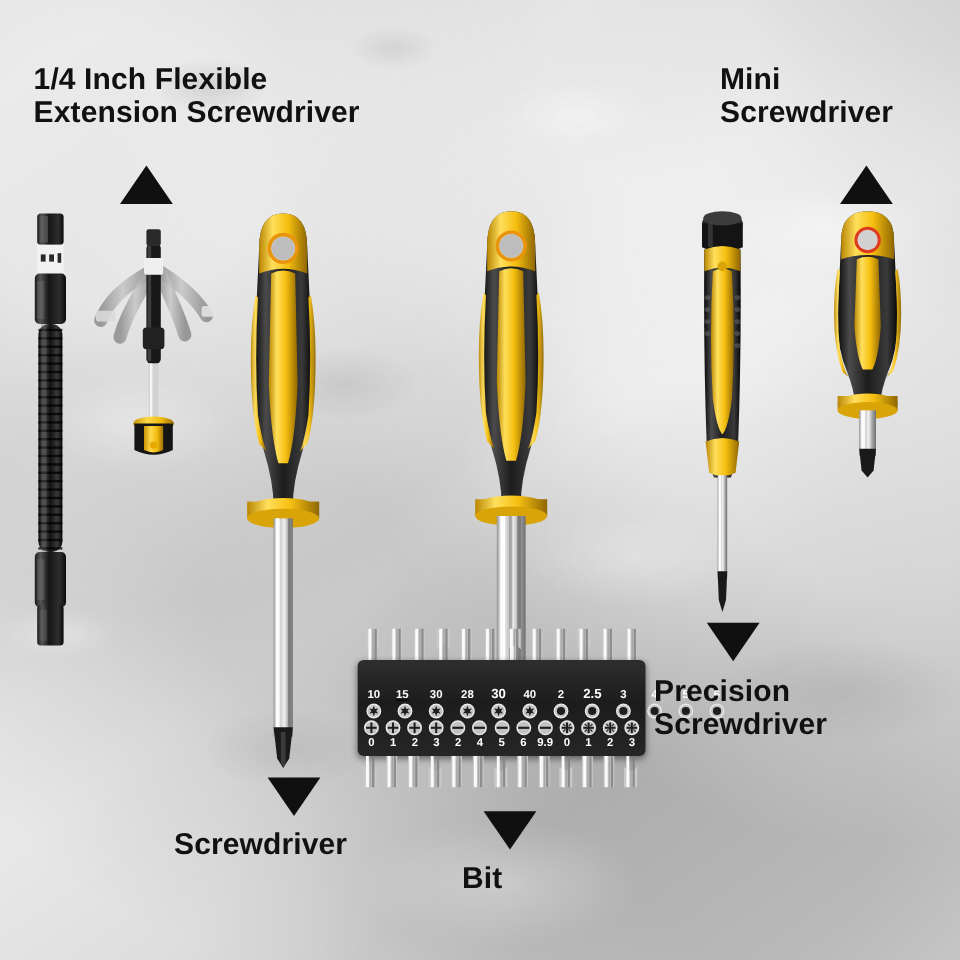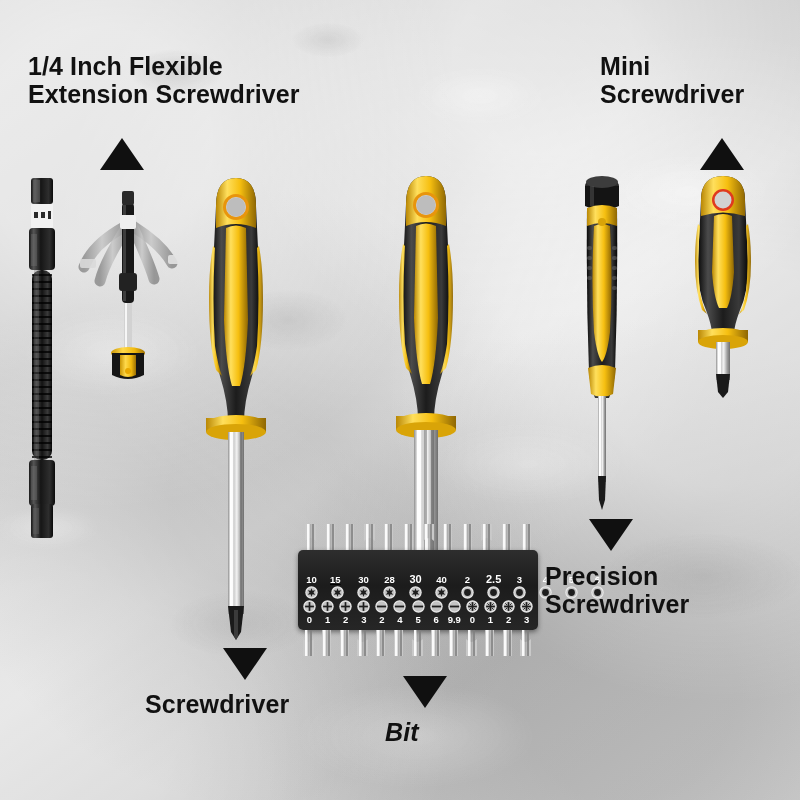--- a/index.html
+++ b/index.html
@@ -738,16 +738,16 @@
 Extension Screwdriver</div>
       <div class="tri up" style="left:700px;top:138px;"></div>
       <div class="lbl" style="left:600px;top:52px;width:195px;font-size:25px;">Mini
 Screwdriver</div>
       <div class="tri down" style="left:589px;top:519px;"></div>
       <div class="lbl" style="left:545px;top:562px;width:200px;font-size:25px;">Precision
 Screwdriver</div>
       <div class="tri down" style="left:223px;top:648px;"></div>
       <div class="lbl" style="left:145px;top:690px;width:200px;font-size:25px;">Screwdriver</div>
       <div class="tri down" style="left:403px;top:676px;"></div>
-      <div class="lbl" style="left:385px;top:718px;width:80px;font-size:25px;font-style:italic;">Bit</div>
+      <div class="lbl" style="left:385px;top:718px;width:80px;font-size:25px;">Bit</div>
     </div>
 
 </div>
 
 </body></html>

